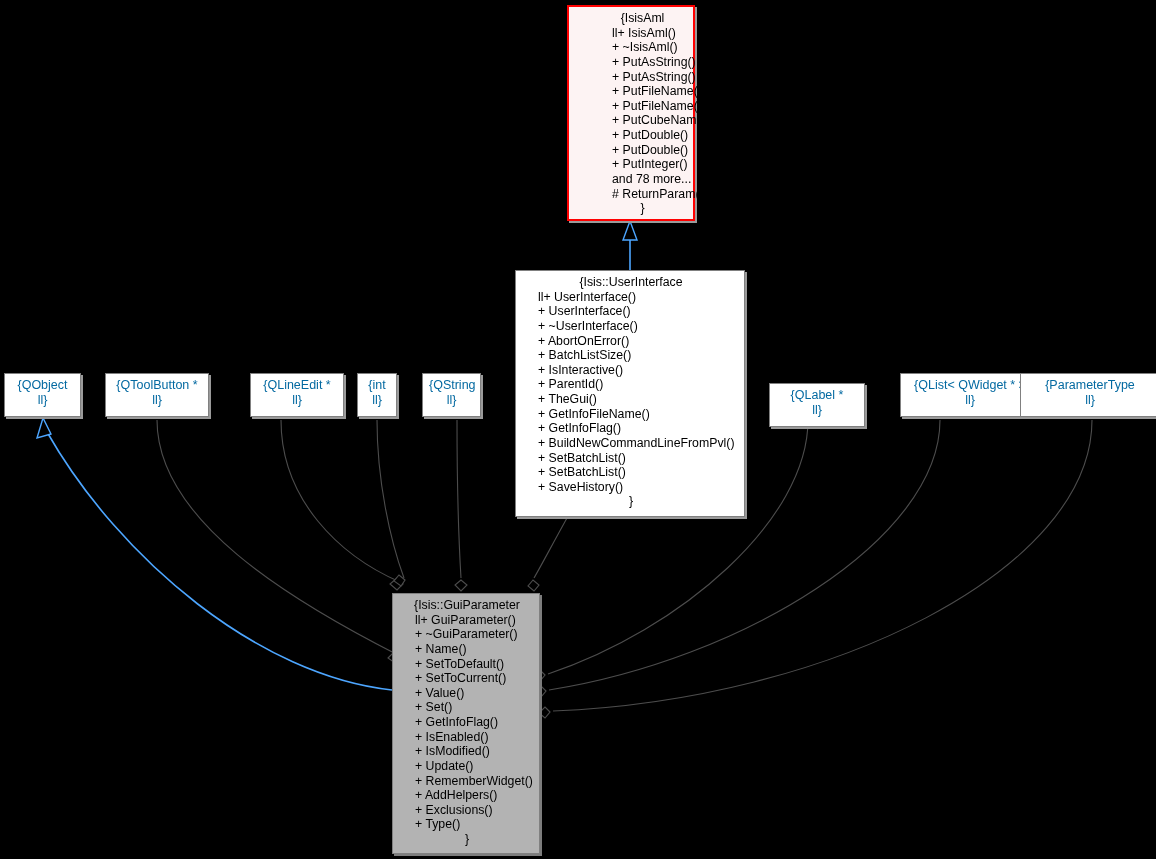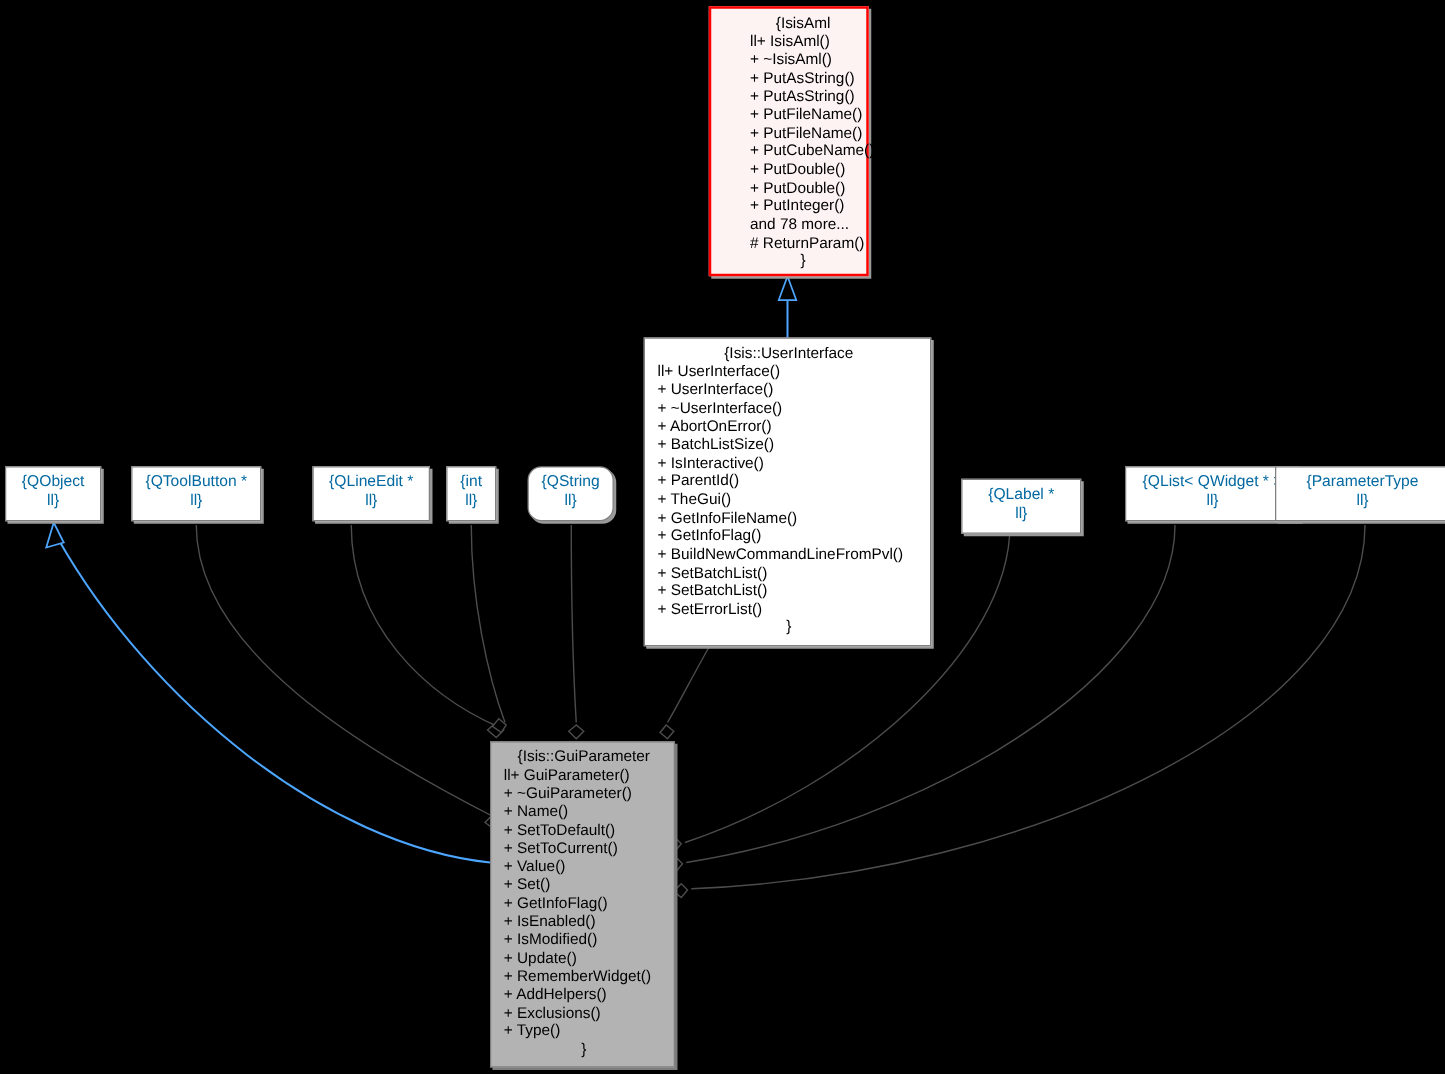--- a/index.html
+++ b/index.html
@@ -26,21 +26,21 @@
   
   .cbox{
     box-sizing:border-box;color:#000;font-size:12.3px;line-height:14.63px;
     padding:4px 8px 4px 10px;
   }
   .cbox.white{background:#ffffff;border:1px solid #808080;box-shadow:2px 2px 0 0 #9a9a9a;}
   .cbox.gray{background:#b3b3b3;border:1px solid #808080;box-shadow:2px 2px 0 0 #7d7d7d;}
   .cbox.pink{background:#fdf3f3;border:2px solid #ff0000;box-shadow:2px 2px 0 0 #9a9a9a;}
 
   .cbox .title{text-align:center;white-space:nowrap;}
-  .cbox .member{text-align:left;white-space:nowrap;}
+  .cbox .member{text-align:left;white-space:nowrap;margin-left:12px;}
   .cbox .closer{text-align:center;white-space:nowrap;}
 
   .edge{fill:none;stroke:#4d4d4d;stroke-width:1.1;}
   .edge-inherit{fill:none;stroke:#4da6ff;stroke-width:1.6;}
   .dia{fill:#000;stroke:#4d4d4d;stroke-width:1.1;}
   .tri-inherit{fill:#000;stroke:#4da6ff;stroke-width:1.4;}
 </style>
 </head>
 <body>
 
@@ -104,21 +104,21 @@
     <div class="member">+ AbortOnError()</div>
     <div class="member">+ BatchListSize()</div>
     <div class="member">+ IsInteractive()</div>
     <div class="member">+ ParentId()</div>
     <div class="member">+ TheGui()</div>
     <div class="member">+ GetInfoFileName()</div>
     <div class="member">+ GetInfoFlag()</div>
     <div class="member">+ BuildNewCommandLineFromPvl()</div>
     <div class="member">+ SetBatchList()</div>
     <div class="member">+ SetBatchList()</div>
-    <div class="member">+ SetErrorList()</div>
+    <div class="member">+ SaveHistory()</div>
     <div class="closer">}</div>
   </div>
 
   <div class="node cbox gray" style="left:392px;top:593px;width:148px;height:261px;">
     <div class="title">{Isis::GuiParameter</div>
     <div class="member">ll+ GuiParameter()</div>
     <div class="member">+ ~GuiParameter()</div>
     <div class="member">+ Name()</div>
     <div class="member">+ SetToDefault()</div>
     <div class="member">+ SetToCurrent()</div>
@@ -148,21 +148,21 @@
   <div class="node tbox" style="left:234px;top:373px;width:94px;height:44px;margin-left:16px;">
     <span class="l1">{QLineEdit *</span>
     <span class="l2">ll}</span>
   </div>
 
   <div class="node tbox" style="left:357px;top:373px;width:40px;height:44px;">
     <span class="l1">{int</span>
     <span class="l2">ll}</span>
   </div>
 
-  <div class="node tbox" style="left:422px;top:373px;width:69px;height:44px;border-radius:11px;">
+  <div class="node tbox" style="left:422px;top:373px;width:59px;height:44px;">
     <span class="l1">{QString</span>
     <span class="l2">ll}</span>
   </div>
 
   <div class="node tbox" style="left:769px;top:383px;width:96px;height:44px;">
     <span class="l1">{QLabel *</span>
     <span class="l2">ll}</span>
   </div>
 
   <div class="node tbox" style="left:900px;top:373px;width:140px;height:44px;">

